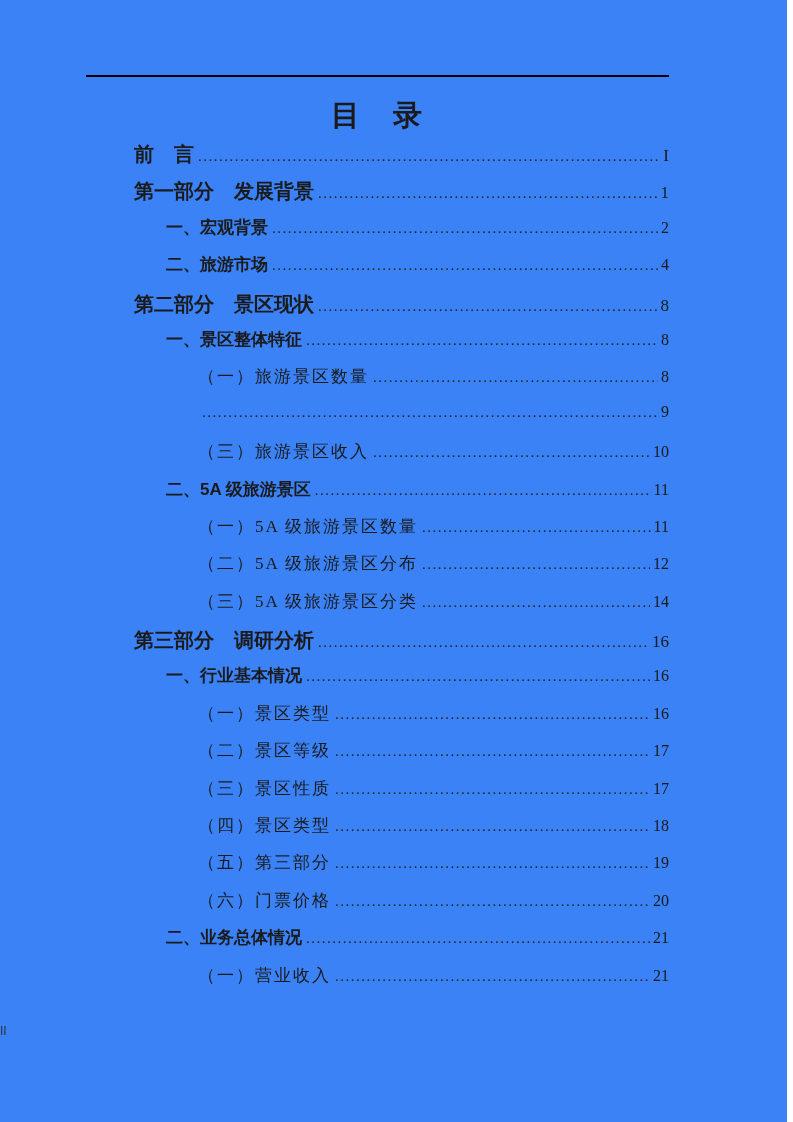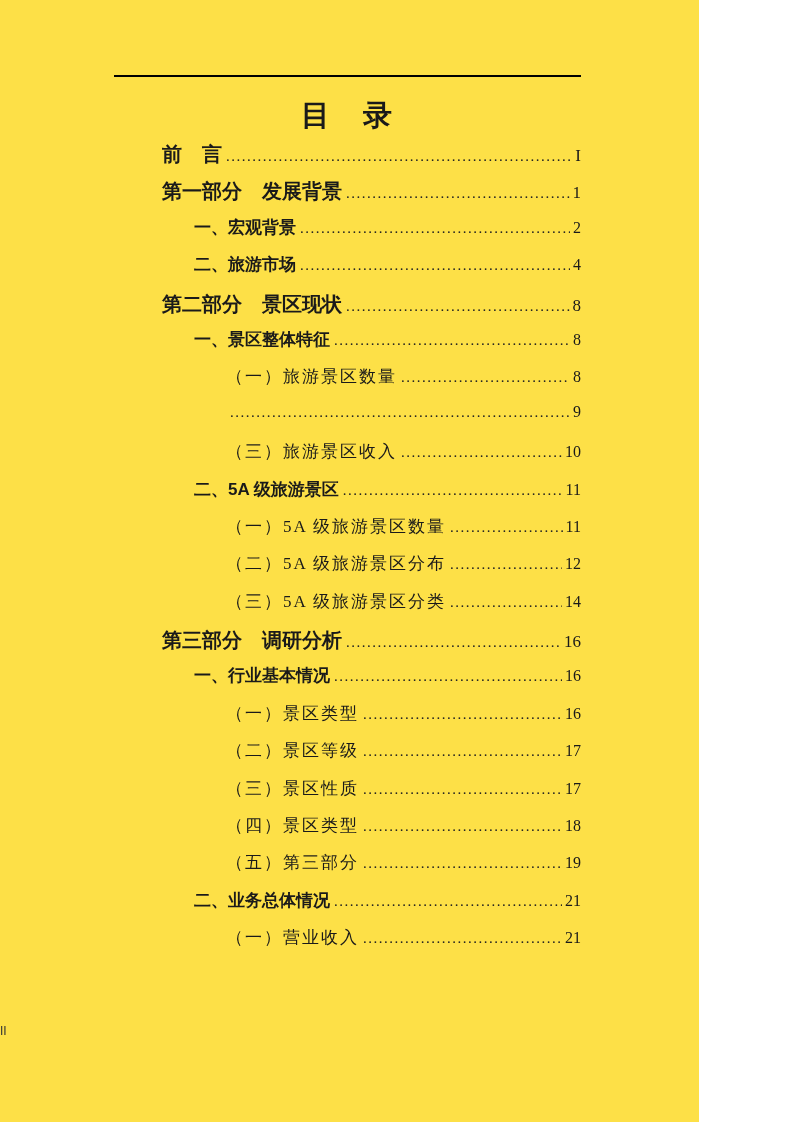--- a/index.html
+++ b/index.html
@@ -1,24 +1,24 @@
 <!DOCTYPE html>
 <html><head>
 <meta charset="utf-8">
 <style>
   * { margin: 0; padding: 0; box-sizing: border-box; }
   html, body { background: #ffffff; }
   .page {
     position: relative;
-    width: 699px;
+    width: 787px;
     height: 1122px;
-    background: #fde047;
+    background: #3b82f6;
     font-family: "Liberation Serif", serif;
     color: #1a1a1a;
-    padding: 75px 118px 0 114px;
+    padding: 75px 118px 0 86px;
     overflow: hidden;
   }
   .header-rule {
     border-top: 2px solid #000000;
     height: 0;
   }
   .doc-title {
     text-align: center;
     font-size: 29px;
     font-weight: bold;
@@ -179,20 +179,25 @@
       <div class="toc-row lvl-3">
     <span class="toc-label">（四）景区类型</span>
     <span class="leader"></span>
     <span class="toc-page">18</span>
   </div>
       <div class="toc-row lvl-3">
     <span class="toc-label">（五）第三部分</span>
     <span class="leader"></span>
     <span class="toc-page">19</span>
   </div>
+      <div class="toc-row lvl-3">
+    <span class="toc-label">（六）门票价格</span>
+    <span class="leader"></span>
+    <span class="toc-page">20</span>
+  </div>
       <div class="toc-row lvl-2">
     <span class="toc-label">二、业务总体情况</span>
     <span class="leader"></span>
     <span class="toc-page">21</span>
   </div>
       <div class="toc-row lvl-3">
     <span class="toc-label">（一）营业收入</span>
     <span class="leader"></span>
     <span class="toc-page">21</span>
   </div>

